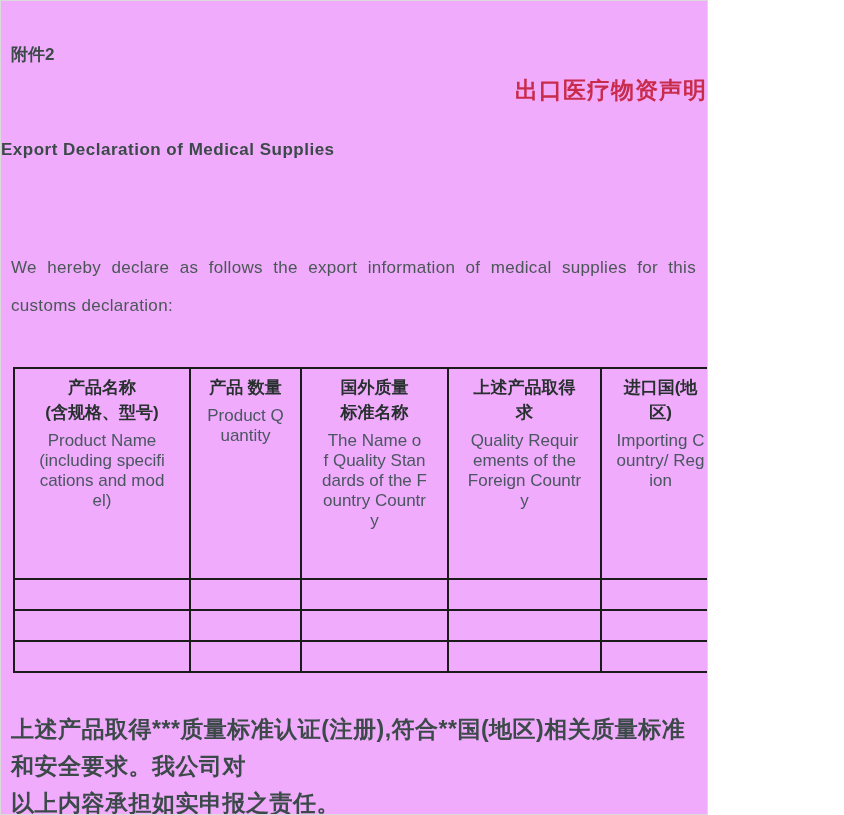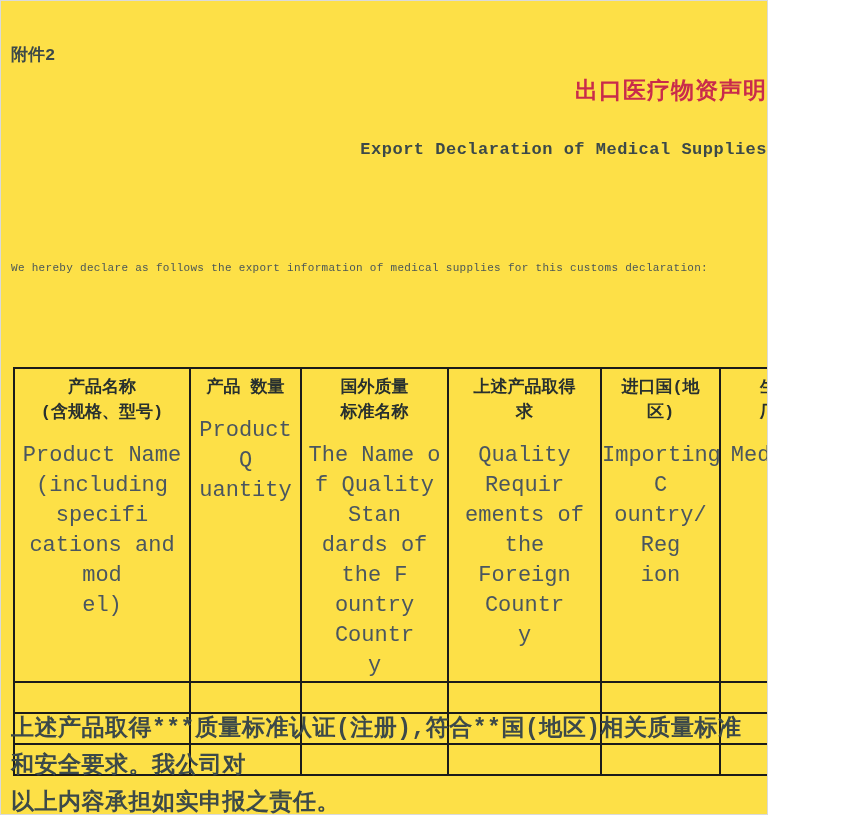--- a/index.html
+++ b/index.html
@@ -1,23 +1,23 @@
 <!DOCTYPE html>
 <html><head>
 <meta charset="utf-8">
 <style>
   * { box-sizing: border-box; }
   html, body { margin: 0; padding: 0; background: #ffffff; }
   .page {
     position: relative;
-    width: 768px;
+    width: 708px;
     height: 815px;
-    background: #fde047;
+    background: #f0abfc;
     border: 1px solid #dadada;
-    font-family: Liberation Mono, monospace;
+    font-family: Liberation Sans, sans-serif;
     color: #3c4949;
     overflow: hidden;
   }
   .att-label {
     position: absolute;
     top: 42px; left: 10px;
     font-size: 17px;
     font-weight: bold;
     color: #3c4949;
   }
@@ -26,38 +26,38 @@
     top: 74px; left: 0; right: 0;
     text-align: right;
     font-size: 23px;
     font-weight: bold;
     color: #c92b4b;
     letter-spacing: 1px;
   }
   .title-en {
     position: absolute;
     top: 139px; left: 0; right: 0;
-    text-align: right;
+    text-align: left;
     font-size: 17px;
     font-weight: bold;
     color: #3c4949;
     letter-spacing: 0.5px;
   }
   .stmt-cn {
     position: absolute;
     top: 198px; left: 10px; right: 12px;
     font-size: 17px;
     font-weight: bold;
     color: #3c4949;
     letter-spacing: 0.5px;
   }
   .stmt-en {
     position: absolute;
     top: 248px; left: 10px; right: 11px;
-    font-size: 11px;
+    font-size: 17px;
     color: #4b5757;
     line-height: 38px;
     text-align: justify;
     letter-spacing: 0.3px;
   }
   .decl-table {
     position: absolute;
     top: 366px; left: 12px;
     width: 820px;
     border-collapse: collapse;
@@ -77,24 +77,24 @@
   }
   .decl-table td { height: 31px; }
   .hdr-cn {
     font-size: 17px;
     font-weight: bold;
     color: #28302f;
     line-height: 25px;
     white-space: pre-line;
   }
   .hdr-en {
-    margin-top: 16px;
-    font-size: 22px;
+    margin-top: 6px;
+    font-size: 17px;
     color: #4a5660;
-    line-height: 30px;
+    line-height: 20px;
     white-space: pre-line;
   }
   .footer-stmt {
     position: absolute;
     top: 710px; left: 10px; right: 14px;
     font-size: 23px;
     font-weight: bold;
     color: #3c4949;
     line-height: 37px;
     white-space: pre-line;

